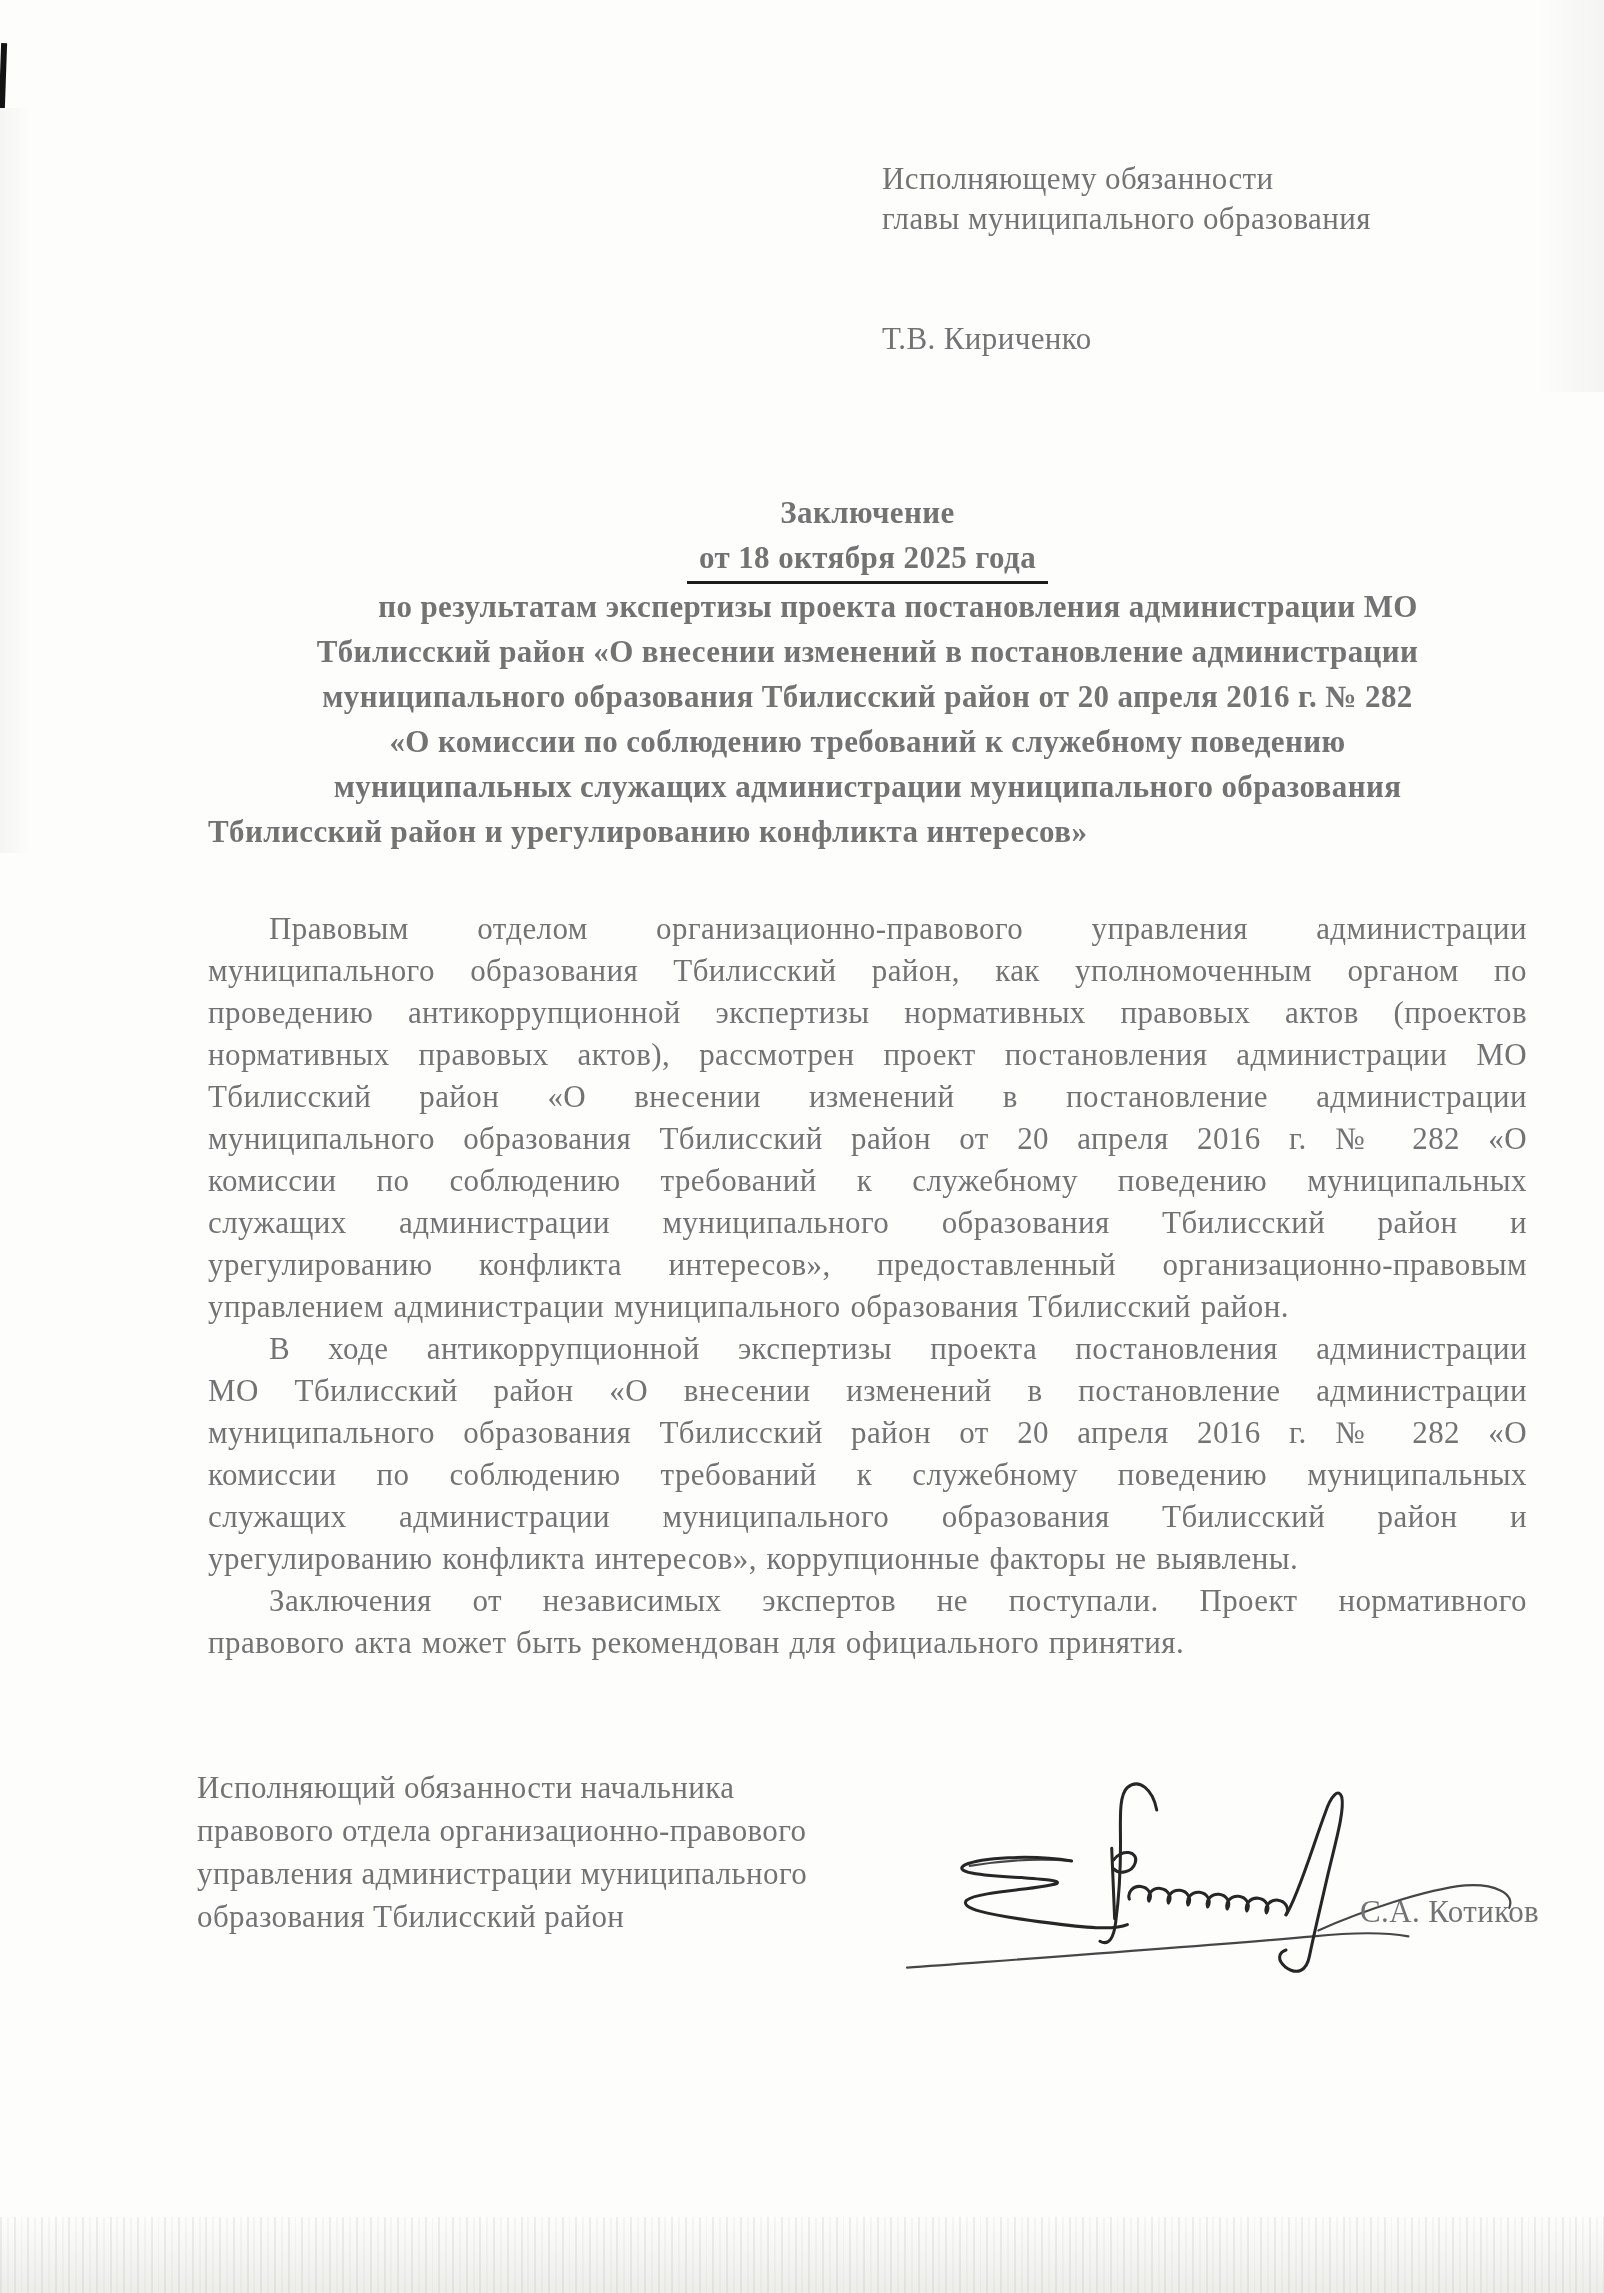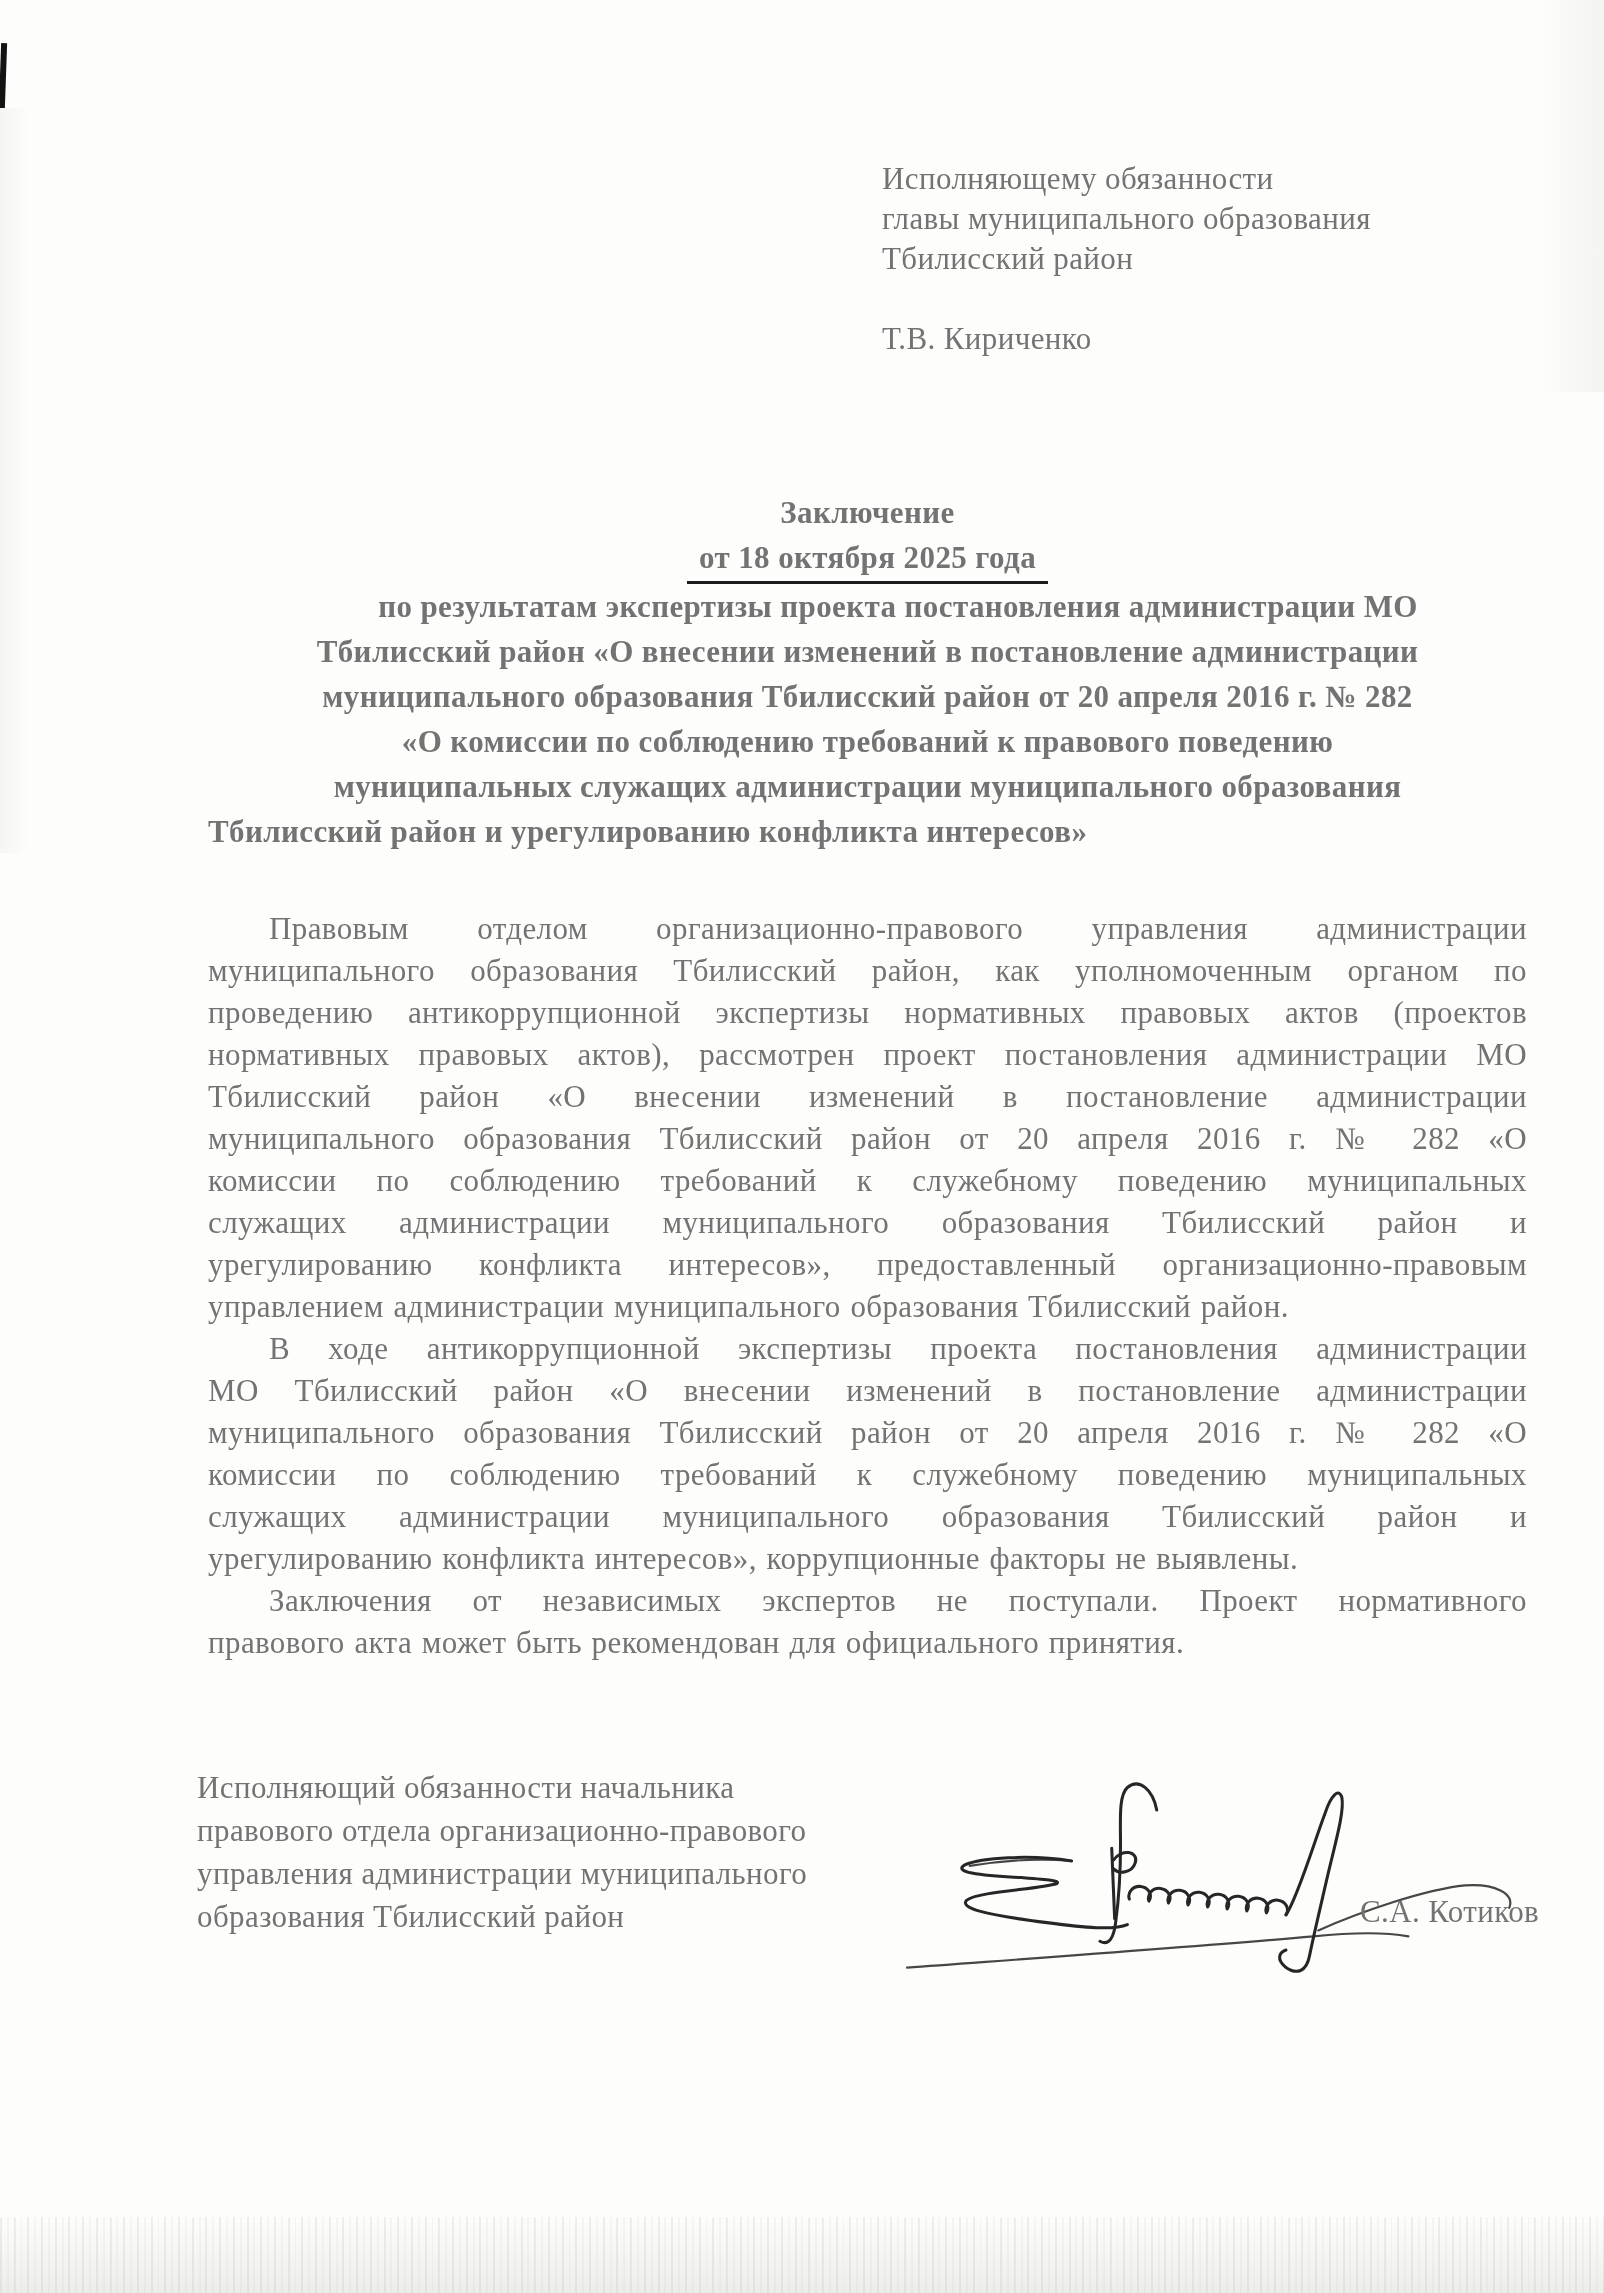--- a/index.html
+++ b/index.html
@@ -57,34 +57,33 @@
 <div class="page">
 
   <div class="abs mark-tl"></div>
   <div class="abs smudge-left"></div>
   <div class="abs noise-right"></div>
   <div class="abs noise-bottom"></div>
 
   <div class="abs addressee plain">
       <div class="line first">Исполняющему обязанности</div>
       <div class="line">главы муниципального образования</div>
-      <div class="line last">Тбилисский район</div>
     </div>
   <div class="abs addressee-name">Т.В. Кириченко</div>
 
   <div class="abs heading center">
     <div class="h-line">Заключение</div>
     <div class="h-line">
       <span class="date-underline">от 18 октября 2025 года</span>
     </div>
     <div>
         <div class="line first">по результатам экспертизы проекта постановления администрации МО</div>
         <div class="line">Тбилисский район «О внесении изменений в постановление администрации</div>
         <div class="line">муниципального образования Тбилисский район от 20 апреля 2016 г. № 282</div>
-        <div class="line">«О комиссии по соблюдению требований к правового поведению</div>
+        <div class="line">«О комиссии по соблюдению требований к служебному поведению</div>
         <div class="line">муниципальных служащих администрации муниципального образования</div>
         <div class="line last">Тбилисский район и урегулированию конфликта интересов»</div>
       </div>
   </div>
 
   <div class="abs body-text">
     <div class="para">
         <div class="line first">Правовым отделом организационно-правового управления администрации</div>
         <div class="line">муниципального образования Тбилисский район, как уполномоченным органом по</div>
         <div class="line">проведению антикоррупционной экспертизы нормативных правовых актов (проектов</div>

